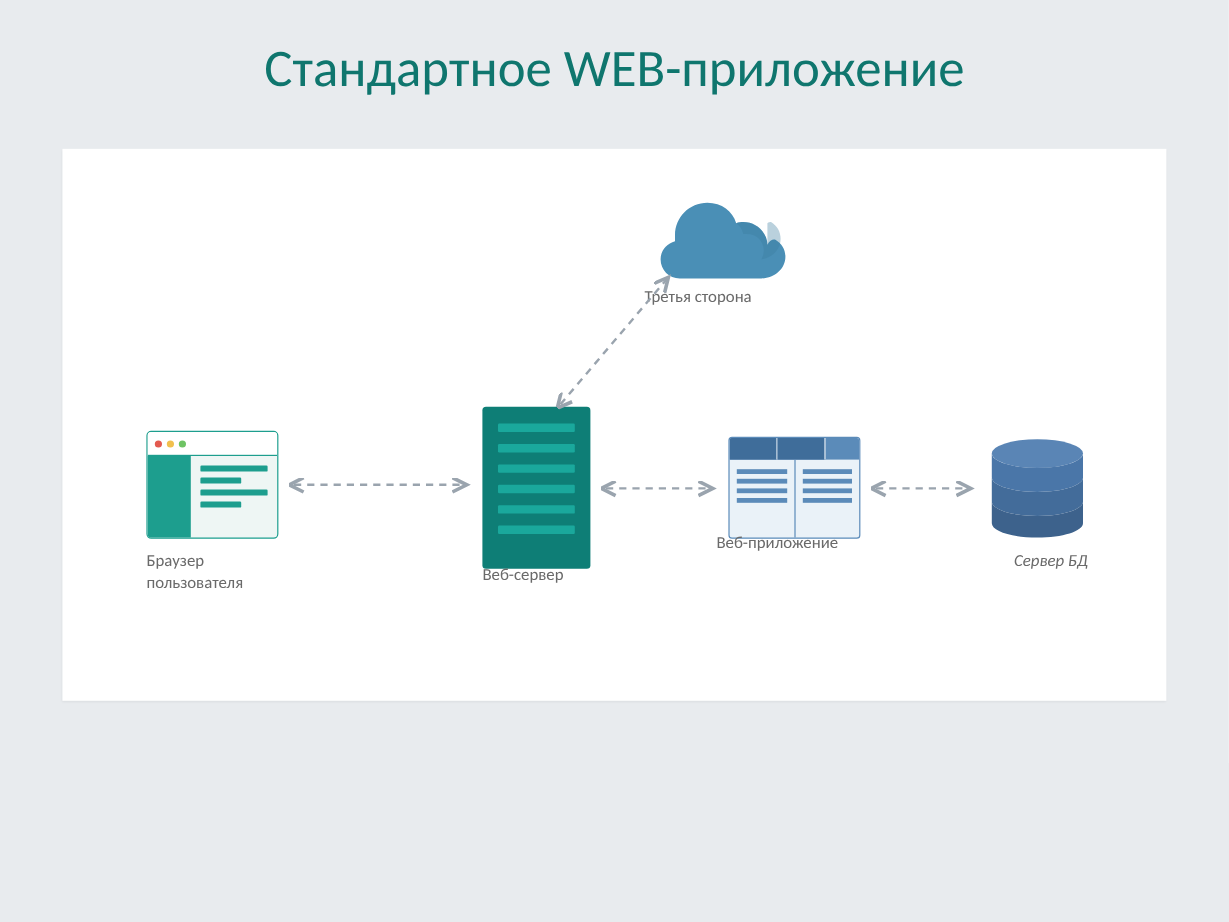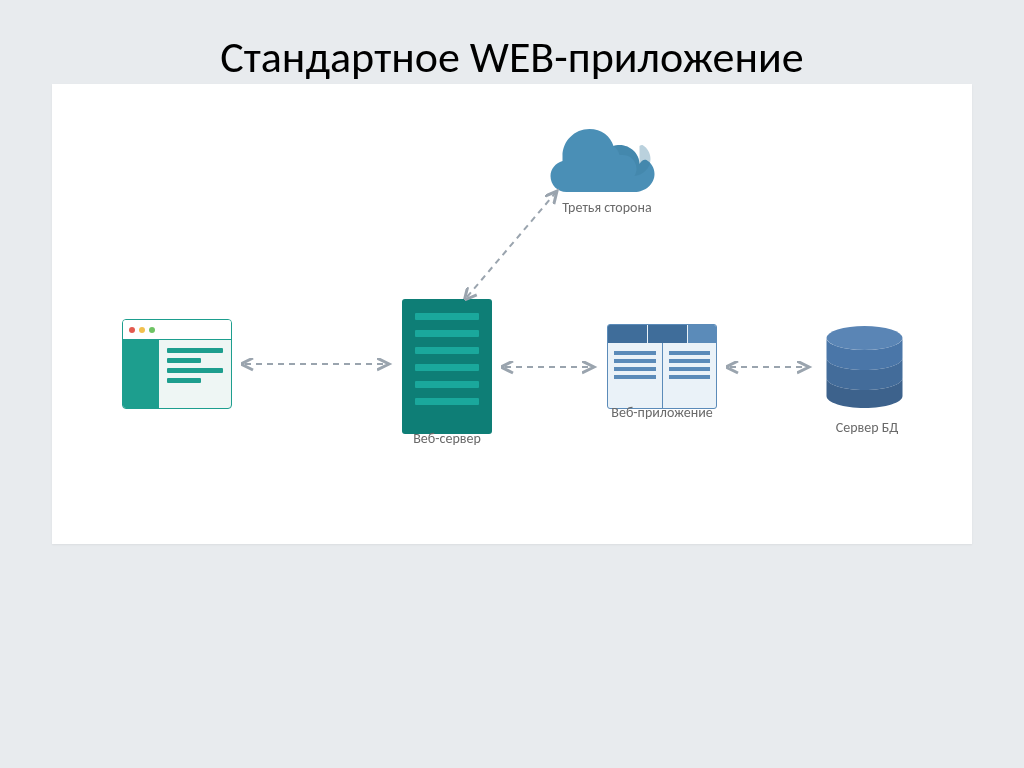--- a/index.html
+++ b/index.html
@@ -7,35 +7,35 @@
       width: 1024px;
       height: 768px;
       background: #e8ebee;
       font-family: "Segoe UI", Calibri, Arial, sans-serif;
       padding: 30px 40px 60px;
       position: relative;
     }
     .title {
       font-size: 44px;
       font-weight: 300;
-      color: #000000;
+      color: #0f766e;
       text-align: center;
+      margin-bottom: 40px;
     }
     .canvas {
       background: #ffffff;
       width: 920px;
       height: 460px;
       margin: 0 auto;
       position: relative;
       box-shadow: 0 1px 2px rgba(0,0,0,0.06);
     }
     .node-label {
       font-size: 14px;
       color: #6a6a6a;
-      text-align: center;
       line-height: 1.3;
       position: absolute;
     }
     
     .browser { position:absolute; left:70px; top:235px; width:110px; height:90px; }
     .browser .win {
       width:110px; height:90px; background:#eef6f4;
       border:1px solid #1d9e8e; border-radius:4px; overflow:hidden;
     }
     .browser .win .top {
@@ -90,20 +90,23 @@
         <div class="side"></div>
         <div class="main">
           <div class="line"></div>
             <div class="line s"></div>
             <div class="line"></div>
             <div class="line s"></div>
         </div>
       </div>
     </div>
   </div>
+  <div class="node-label" style="left:70px; top:335px; width:110px;">
+    <span>Браузер</span><br><span>пользователя</span>
+  </div>
 
   <div class="server">
     <div class="slot"></div>
       <div class="slot"></div>
       <div class="slot"></div>
     <div class="slot"></div>
       <div class="slot"></div>
       <div class="slot"></div>
   </div>
   <div class="node-label" style="left:350px; top:346px; width:90px;">Веб-сервер</div>
@@ -139,21 +142,21 @@
   <div class="node-label" style="left:545px; top:320px; width:130px;">Веб-приложение</div>
 
   <div class="db">
     <svg viewBox="0 0 85 85">
       <ellipse cx="42.5" cy="14" rx="38" ry="12" fill="#5a85b5"></ellipse>
       <path d="M4.5 14v20c0 6.6 17 12 38 12s38-5.4 38-12V14c0 6.6-17 12-38 12S4.5 20.6 4.5 14z" fill="#4a76a8"></path>
       <path d="M4.5 34v20c0 6.6 17 12 38 12s38-5.4 38-12V34c0 6.6-17 12-38 12S4.5 40.6 4.5 34z" fill="#436c9a"></path>
       <path d="M4.5 54v18c0 6.6 17 12 38 12s38-5.4 38-12V54c0 6.6-17 12-38 12S4.5 60.6 4.5 54z" fill="#3d628c"></path>
     </svg>
   </div>
-  <div class="node-label" style="left:760px; top:335px; width:110px;">Сервер БД</div>
+  <div class="node-label" style="left:793px; top:335px; width:110px;font-style:italic;">Сервер БД</div>
 
   <svg style="position:absolute;left:185px;top:272px;width:160px;height:16px">
     <defs>
       <marker id="ah" markerWidth="8" markerHeight="8" refX="6" refY="3" orient="auto">
           <path d="M0,0 L6,3 L0,6" fill="none" stroke="#9aa4ae" stroke-width="1.5"></path>
         </marker>
       <marker id="ahr" markerWidth="8" markerHeight="8" refX="2" refY="3" orient="auto">
           <path d="M6,0 L0,3 L6,6" fill="none" stroke="#9aa4ae" stroke-width="1.5"></path>
         </marker>
     </defs>

